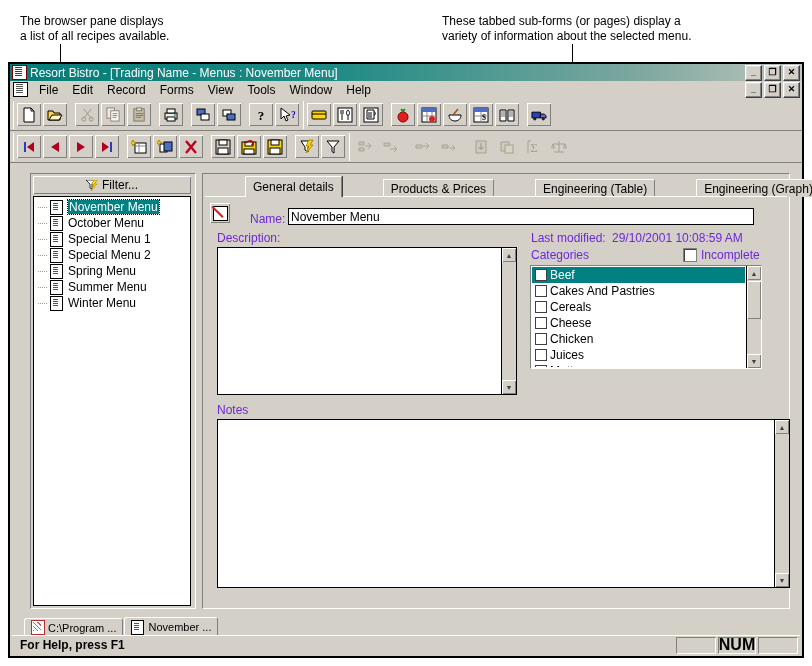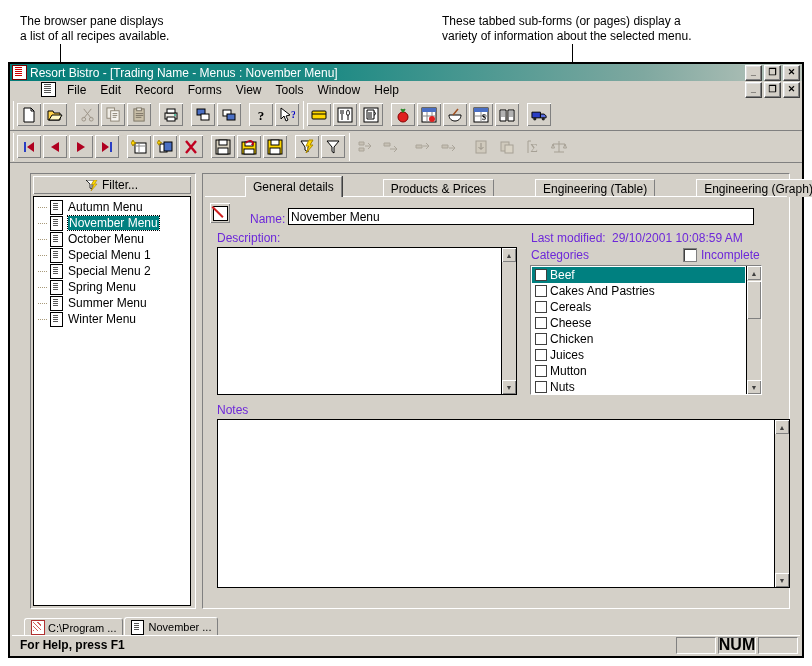--- a/index.html
+++ b/index.html
@@ -24,21 +24,21 @@
   .title-txt{color:#fff;font-size:12px;font-weight:normal;letter-spacing:0px;}
   .winbtns{position:absolute;right:2px;top:1px;display:flex;gap:2px;}
   .wbtn{width:15px;height:14px;background:#d4d0c8;border:1px solid #fff;
      border-right-color:#404040;border-bottom-color:#404040;
      box-shadow:inset -1px -1px 0 #808080, inset 1px 1px 0 #dfdfdf;
      font-size:9px;font-weight:bold;line-height:12px;text-align:center;color:#000;
      font-family:"Liberation Sans",sans-serif;}
 
   
   .menubar{height:17px;background:#d4d0c8;display:flex;align-items:center;position:relative;
-     border-bottom:1px solid #d4d0c8;padding-left:28px;}
+     border-bottom:1px solid #d4d0c8;}
   .menu-ico{width:13px;height:13px;margin-left:3px;margin-right:4px;position:relative;
      background:#fff;border:1px solid #000;}
   .menu-ico:before{content:"";position:absolute;left:2px;top:1px;width:7px;height:9px;
      background:repeating-linear-gradient(to bottom,#555 0 1px,#fff 1px 2px);}
   .menu-item{font-size:12px;color:#000;padding:0 7px;line-height:16px;}
   .menubar .winbtns{top:1px;}
 
   
   .tbrow{background:#d4d0c8;height:31px;display:flex;align-items:center;padding-left:3px;
      border-bottom:1px solid #808080;}
@@ -469,25 +469,20 @@
         <span class="funnel">
           <svg width="12" height="11" viewBox="0 0 12 11">
               <path d="M0 0h9L6 4v5L4 8V4z" fill="#fff" stroke="#000" stroke-width=".8"></path>
               <path d="M8 0L5.5 4.5H8L5 11l6-7H8.5L11 0z" fill="#ffe000" stroke="#b08000" stroke-width=".6"></path>
             </svg>
         </span>
         <span>Filter...</span>
       </div>
 
       <div class="tree">
-        <div class="trow">
-          <span class="tdash"></span>
-          <span class="docico"></span>
-          <span class="tlabel">Autumn Menu</span>
-        </div>
         <div class="trow sel">
           <span class="tdash"></span>
           <span class="docico"></span>
           <span class="tlabel">November Menu</span>
         </div>
         <div class="trow">
           <span class="tdash"></span>
           <span class="docico"></span>
           <span class="tlabel">October Menu</span>
         </div>
@@ -549,21 +544,21 @@
         </div>
 
         <div class="lbl" style="left:326px;top:34px;">Last modified:</div>
         <div class="lbl" style="left:407px;top:34px;">29/10/2001 10:08:59 AM</div>
 
         <div class="chk" style="left:478px;top:51px;"></div>
         <div class="lbl" style="left:496px;top:51px;">Incomplete</div>
 
         <div class="lbl" style="left:326px;top:51px;">Categories</div>
 
-        <div class="catlist" style="left:325px;top:68px;width:232px;height:130px;">
+        <div class="catlist" style="left:325px;top:68px;width:232px;height:104px;">
           <div class="catinner">
             <div class="crow sel">
               <span class="cbx"></span>
               <span>Beef</span>
             </div>
             <div class="crow">
               <span class="cbx"></span>
               <span>Cakes And Pastries</span>
             </div>
             <div class="crow">

